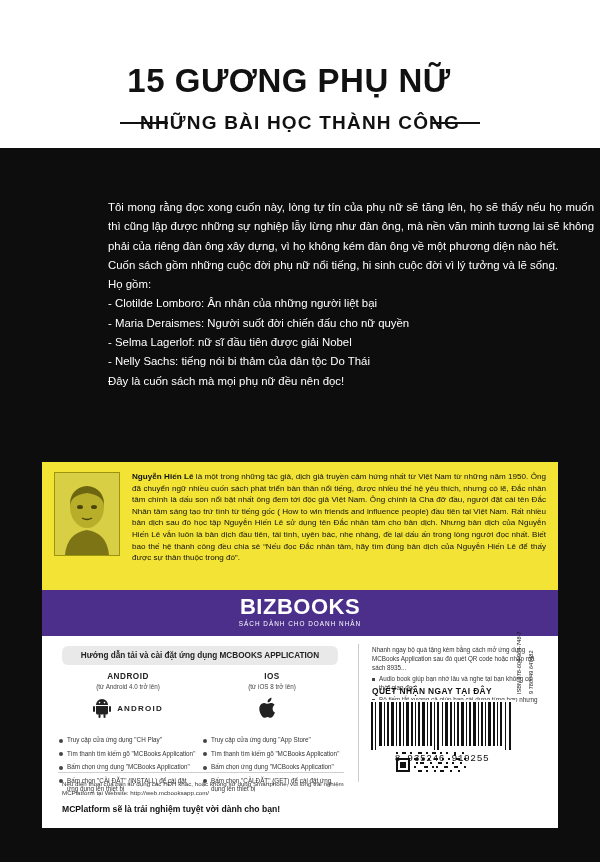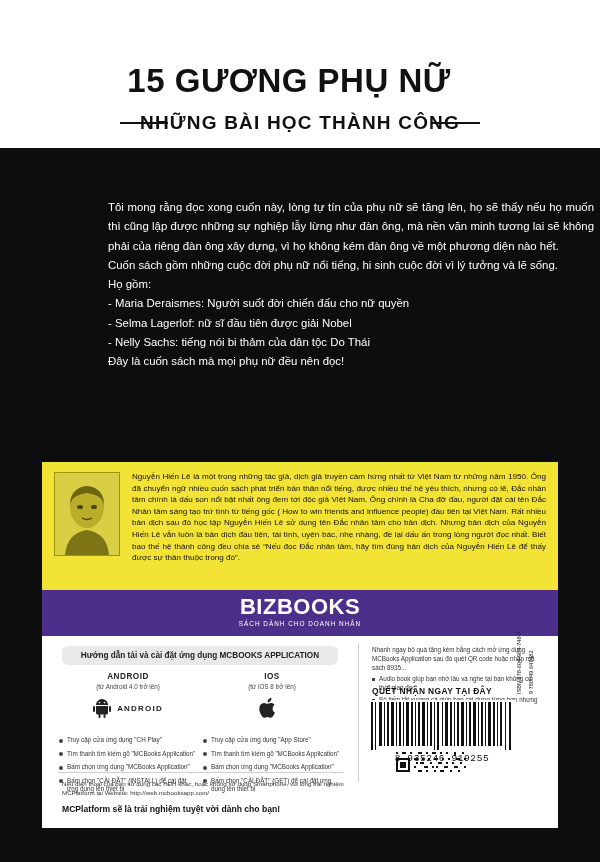--- a/index.html
+++ b/index.html
@@ -84,21 +84,21 @@
   .author-photo svg { display: block; }
   .author-text {
     position: absolute;
     left: 90px; top: 9px;
     width: 414px;
     font-size: 8.1px;
     line-height: 11.6px;
     color: #111;
     text-align: justify;
   }
-  .author-text b { font-weight: normal; }
+  .author-text b { font-weight: bold; }
 
   
   .purple-band {
     position: absolute;
     left: 42px; top: 590px;
     width: 516px; height: 46px;
     background: #4b2f8a;
     padding-left: 15px;
   }
   .logo-wrap {
@@ -320,20 +320,21 @@
     <div class="title-main">15 GƯƠNG PHỤ NỮ</div>
     <div class="title-rule-left"></div>
     <div class="title-rule-right"></div>
     <div class="title-sub">NHỮNG BÀI HỌC THÀNH CÔNG</div>
   </div>
 
   <div class="blurb">
     <p>Tôi mong rằng đọc xong cuốn này, lòng tự tín của phụ nữ sẽ tăng lên, họ sẽ thấy nếu họ muốn thì cũng lập được những sự nghiệp lẫy lừng như đàn ông, mà nền văn minh tương lai sẽ không phải của riêng đàn ông xây dựng, vì họ không kém đàn ông về một phương diện nào hết.</p>
     <p>Cuốn sách gồm những cuộc đời phụ nữ nổi tiếng, hi sinh cuộc đời vì lý tưởng và lẽ sống.</p>
     <p class="list-line"> Họ gồm:</p>
+    <p class="list-line">- Clotilde Lomboro: Ân nhân của những người liệt bại</p>
     <p class="list-line">- Maria Deraismes: Người suốt đời chiến đấu cho nữ quyền</p>
     <p class="list-line">- Selma Lagerlof: nữ sĩ đầu tiên được giải Nobel</p>
     <p class="list-line">- Nelly Sachs: tiếng nói bi thảm của dân tộc Do Thái</p>
     <p class="list-line">Đây là cuốn sách mà mọi phụ nữ đều nên đọc!</p>
   </div>
 
   <div class="author-box">
     <div class="author-photo">
       <svg width="64" height="82" viewBox="0 0 64 82">
         <rect x="0" y="0" width="64" height="82" fill="#d8cf45"></rect>

